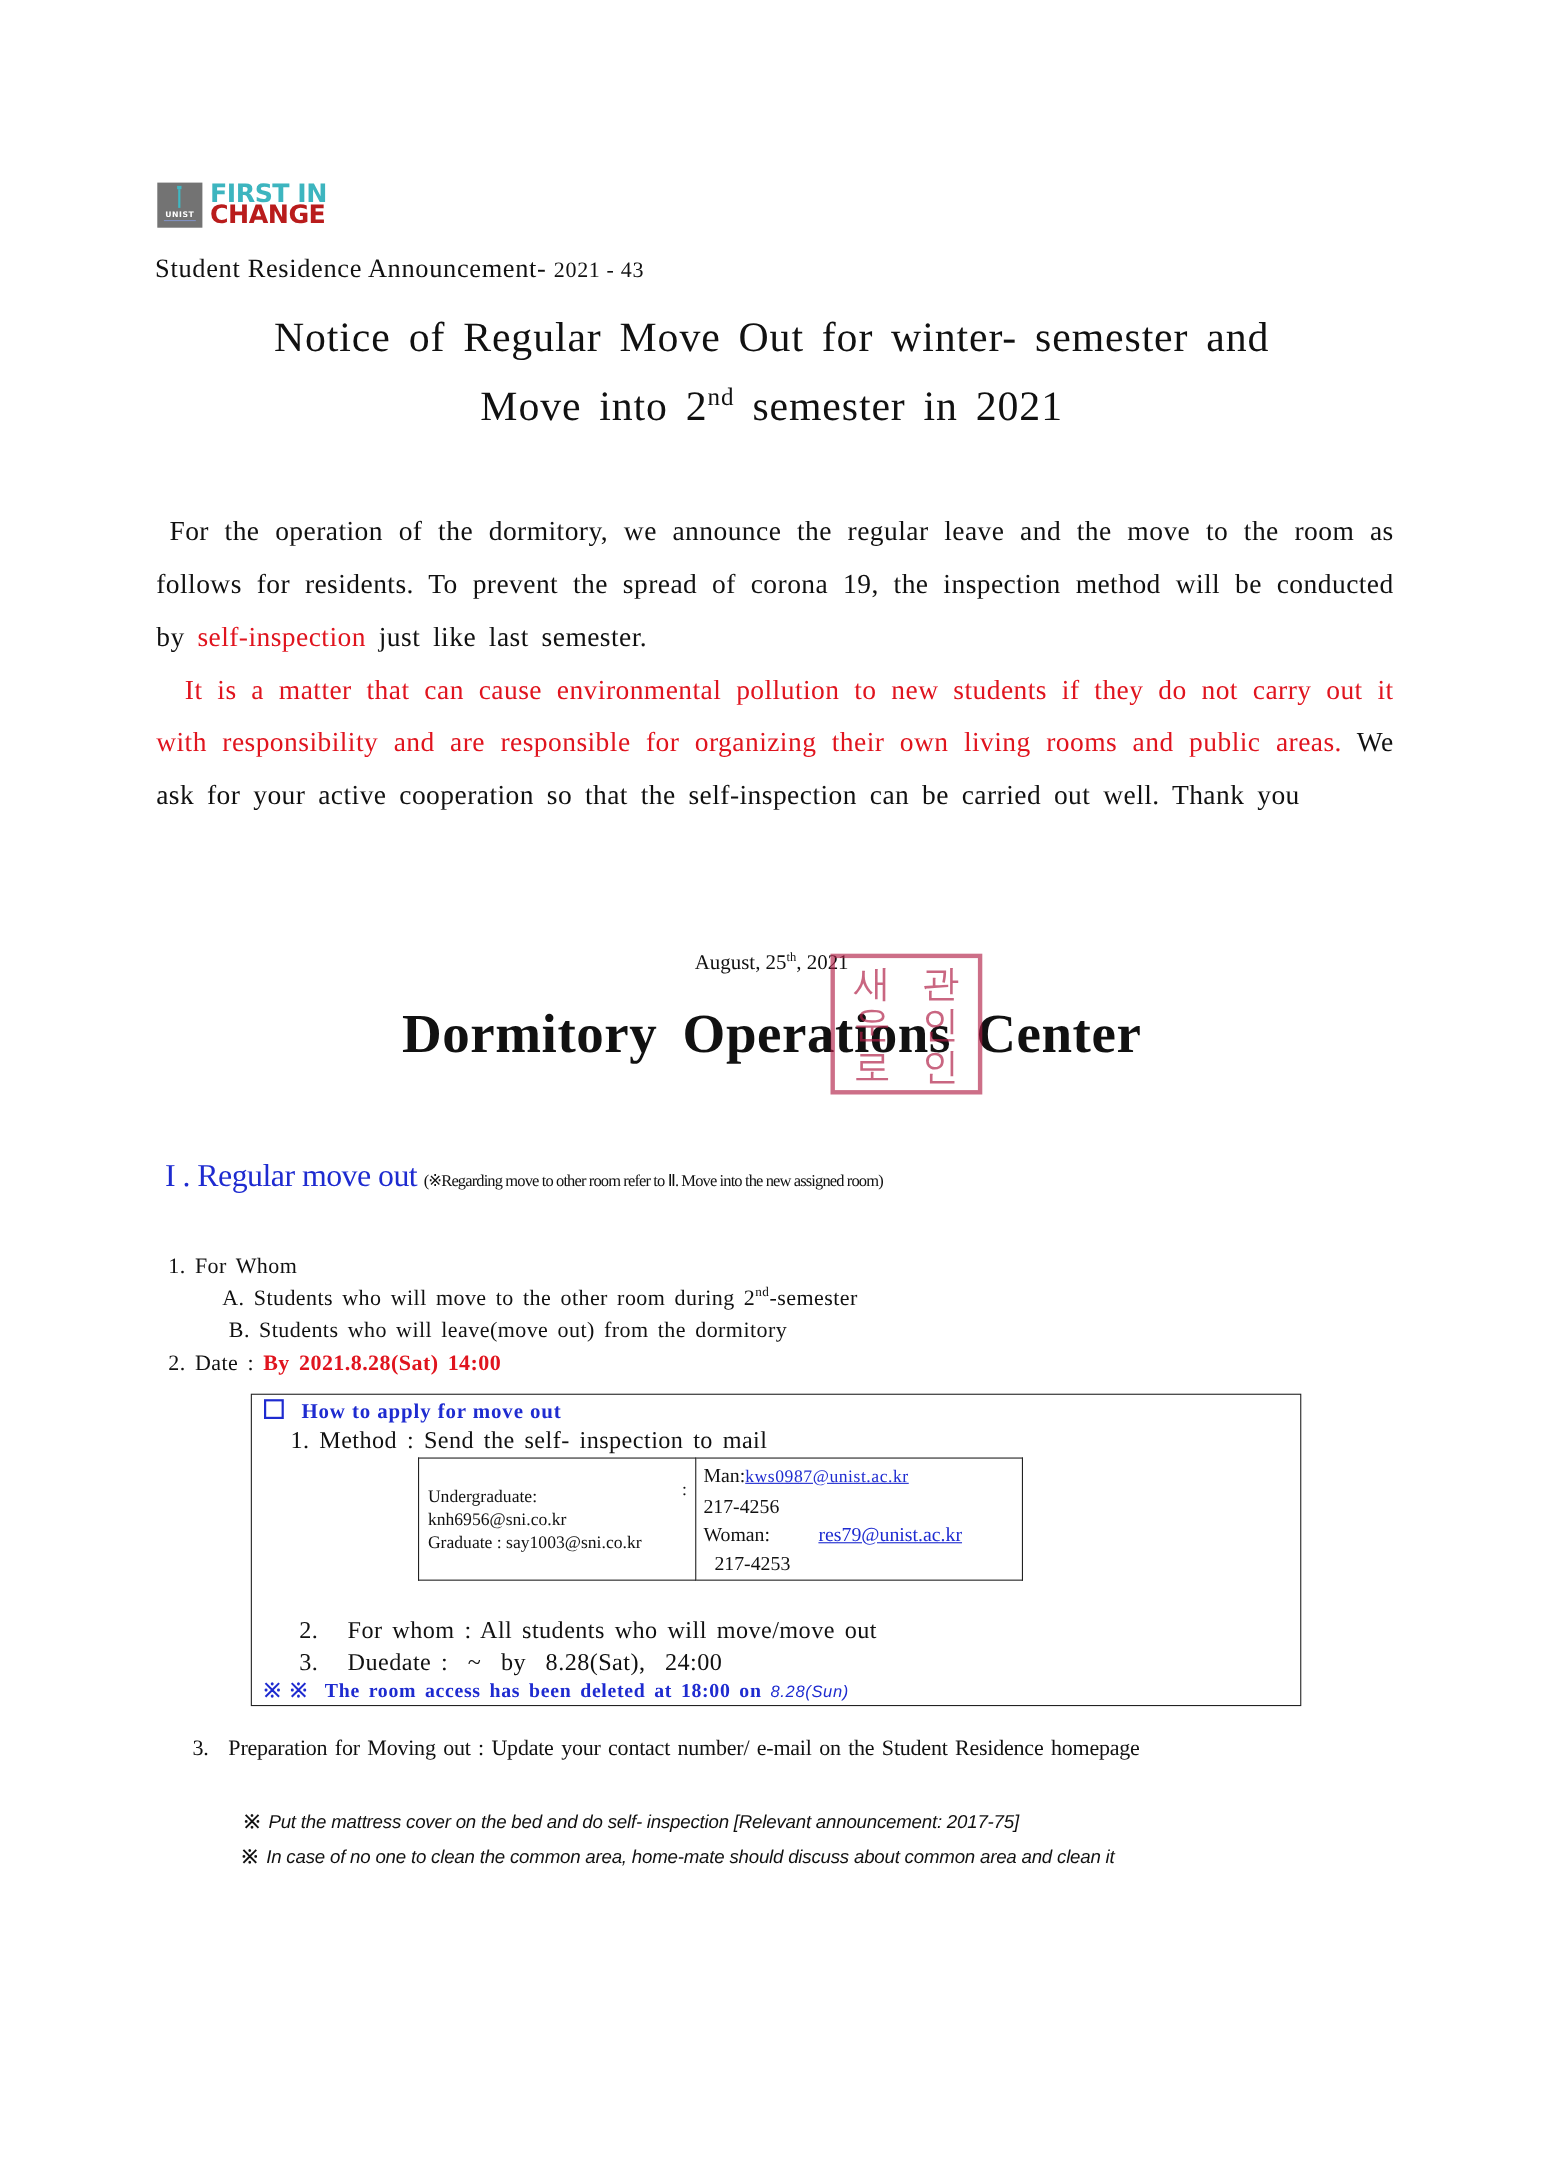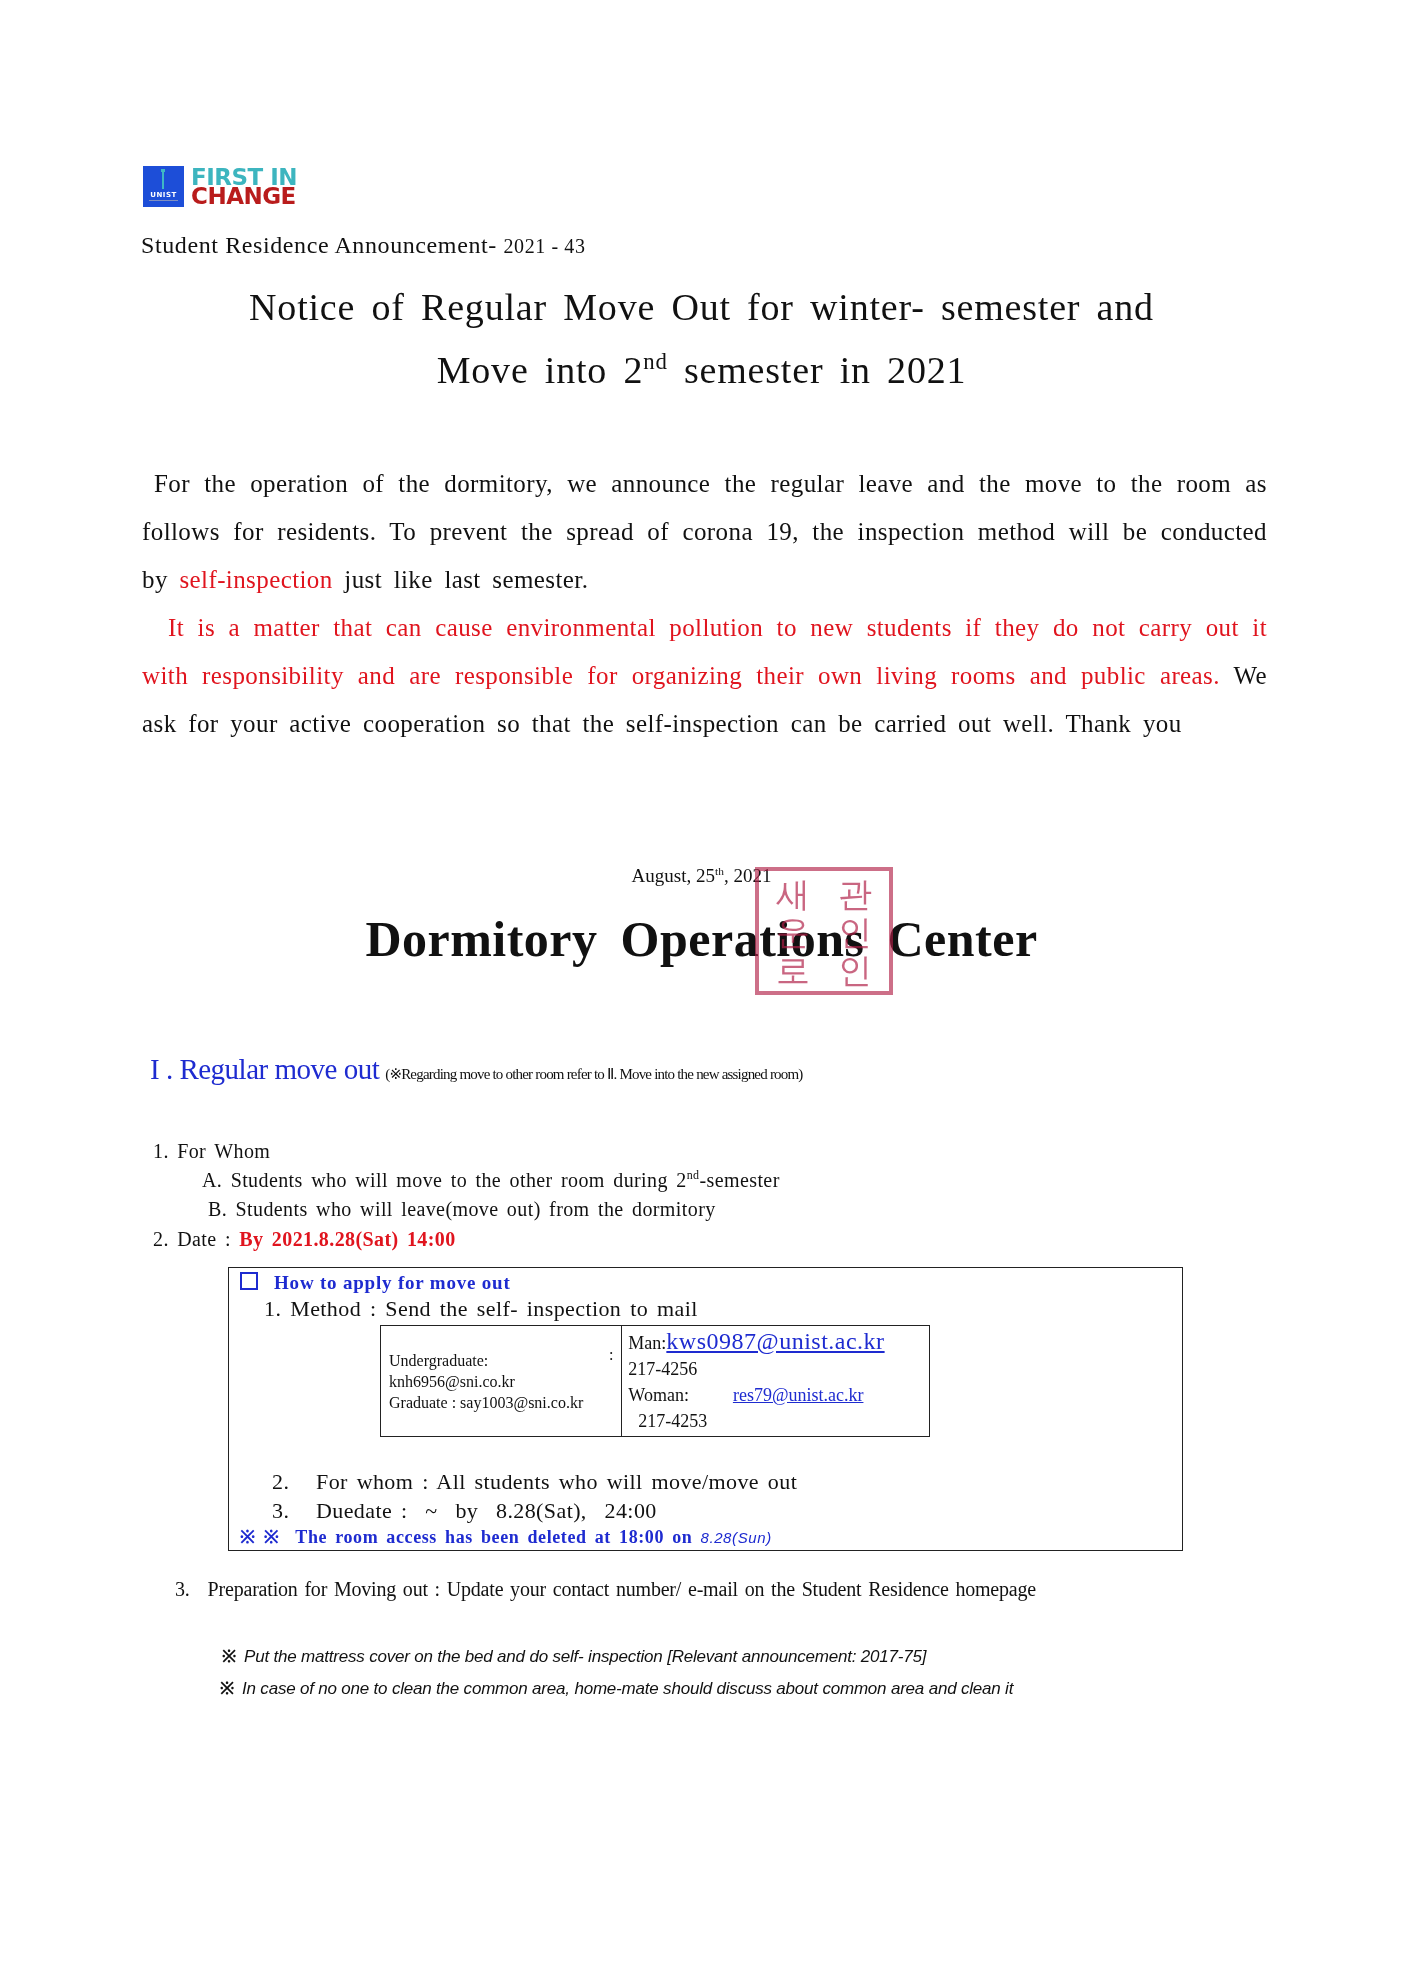--- a/index.html
+++ b/index.html
@@ -6,21 +6,21 @@
     body {
       width: 1403px; height: 1984px; position: relative; overflow: hidden;
       font-family: "Liberation Serif", serif; color: #111;
     }
     .abs { position: absolute; white-space: nowrap; }
     sup { font-size: 0.6em; vertical-align: super; line-height: 0; }
 
     
     .logo { left: 143px; top: 166px; display: flex; align-items: center; }
     .logo-mark {
-      width: 41px; height: 41px; background: #1d4ed8; position: relative;
+      width: 41px; height: 41px; background: #737373; position: relative;
     }
     .logo-mark .bar { position: absolute; left: 19px; top: 6px; width: 2px; height: 17px; background: #3fb8c4; }
     .logo-mark .dot { position: absolute; left: 18px; top: 3px; width: 4px; height: 3px; background: #3fb8c4; }
     .logo-mark .txt {
       position: absolute; left: 0; right: 0; top: 25px; text-align: center;
       font-family: "DejaVu Sans", sans-serif; font-weight: bold; font-size: 7px; color: #fff; letter-spacing: 0.5px;
     }
     .logo-mark .sub { position: absolute; left: 6px; right: 6px; top: 34px; height: 1px; background: #8090c0; }
     .logo-text {
       margin-left: 7px; font-family: "DejaVu Sans", sans-serif; font-weight: bold;
@@ -83,21 +83,21 @@
     .itable {
       left: 380px; top: 1325px; width: 550px; border-collapse: collapse; font-size: 17px;
     }
     .itable td, .itable th { border: 1.5px solid #222; font-weight: normal; padding: 0; vertical-align: middle; }
     .itable th { height: 29px; text-align: center; }
     .itable .c1 { width: 273px; }
     .itable .cell-left { padding: 6px 8px; line-height: 21px; font-size: 16px; position: relative; }
     .itable .colon { position: absolute; right: 8px; top: 18px; }
     .itable .cell-right { padding: 2px 6px; line-height: 26px; font-size: 18px; }
     .link { color: #1e2bd0; text-decoration: underline; }
-    .link.big { font-size: 24px; letter-spacing: 0.5px; text-align: center; }
+    .link.big { font-size: 16px; letter-spacing: 0.5px; text-align: center; }
 
     .prep { left: 175px; top: 1578px; font-size: 20px; letter-spacing: -0.2px; word-spacing: 2px; }
     .prep .num { margin-right: 18px; }
     .note-line { font-family: "Liberation Sans", sans-serif; font-style: italic; font-size: 17px; letter-spacing: -0.2px; margin-top: 28px; }
     .n1 { left: 222px; top: 1616px; }
     .n2 { left: 220px; top: 1648px; }
     .note-line .mk { font-style: normal; font-weight: bold; margin-right: 8px; }
   </style>
 </head>
 <body>

